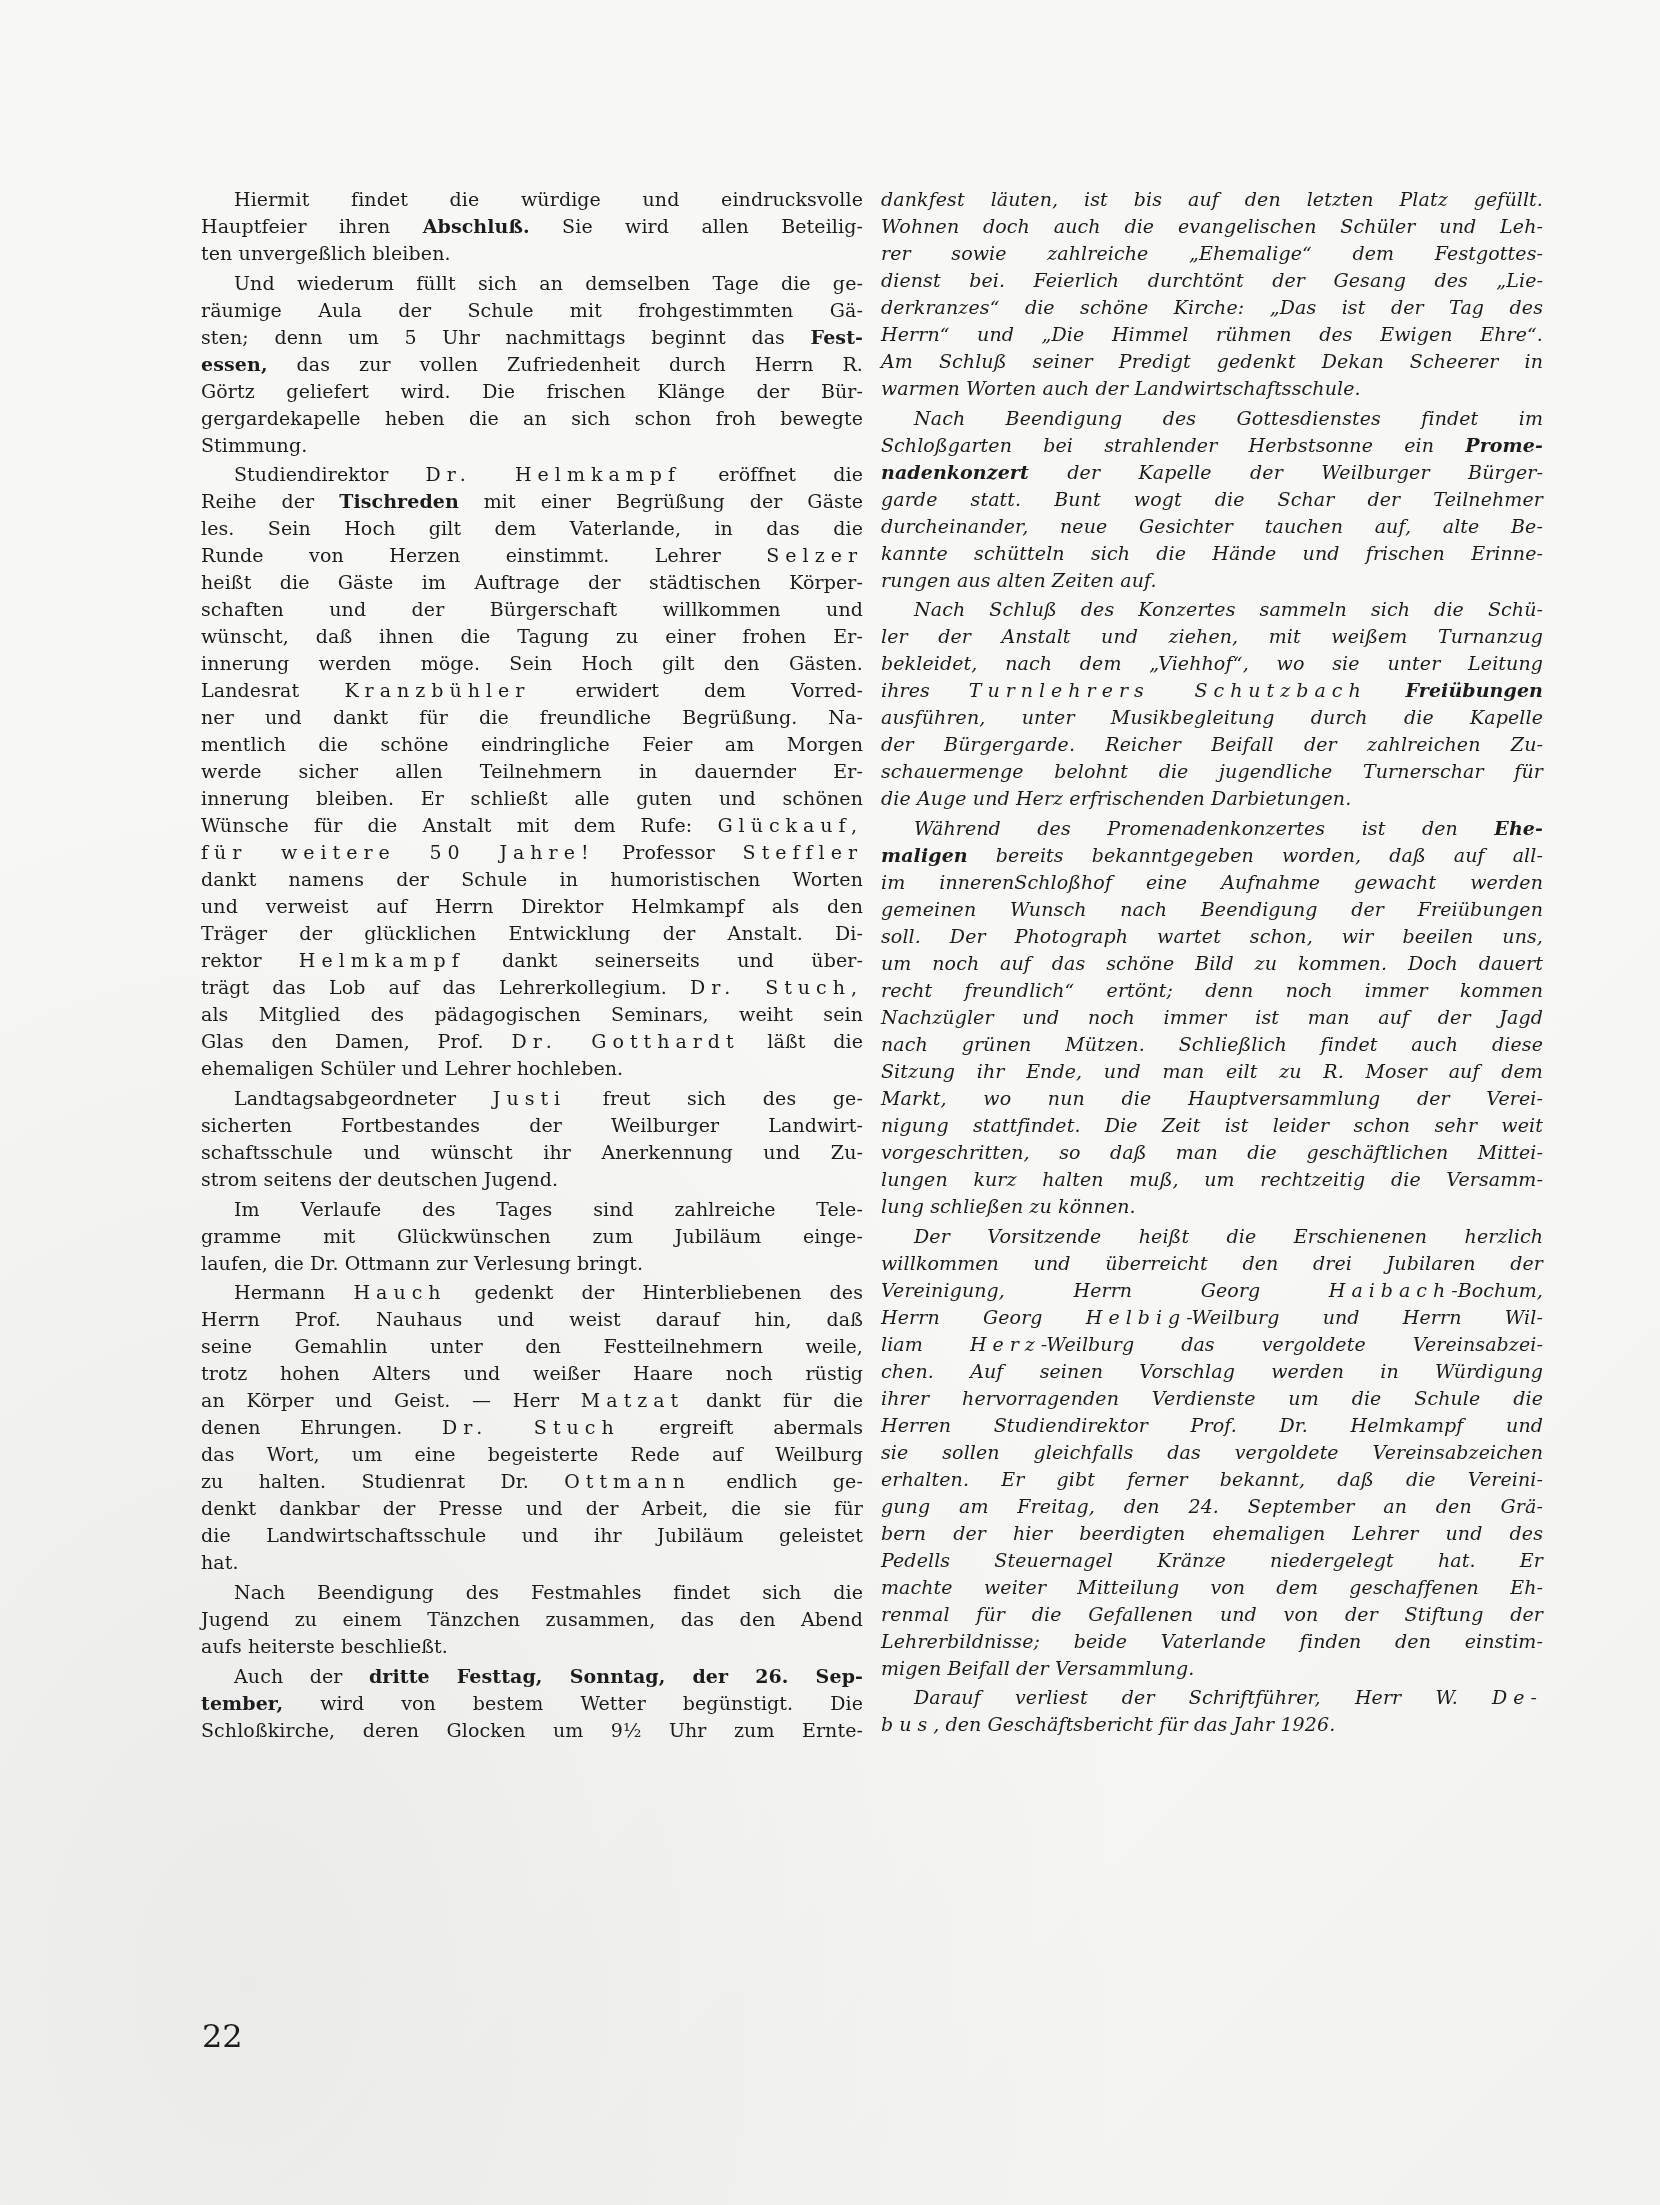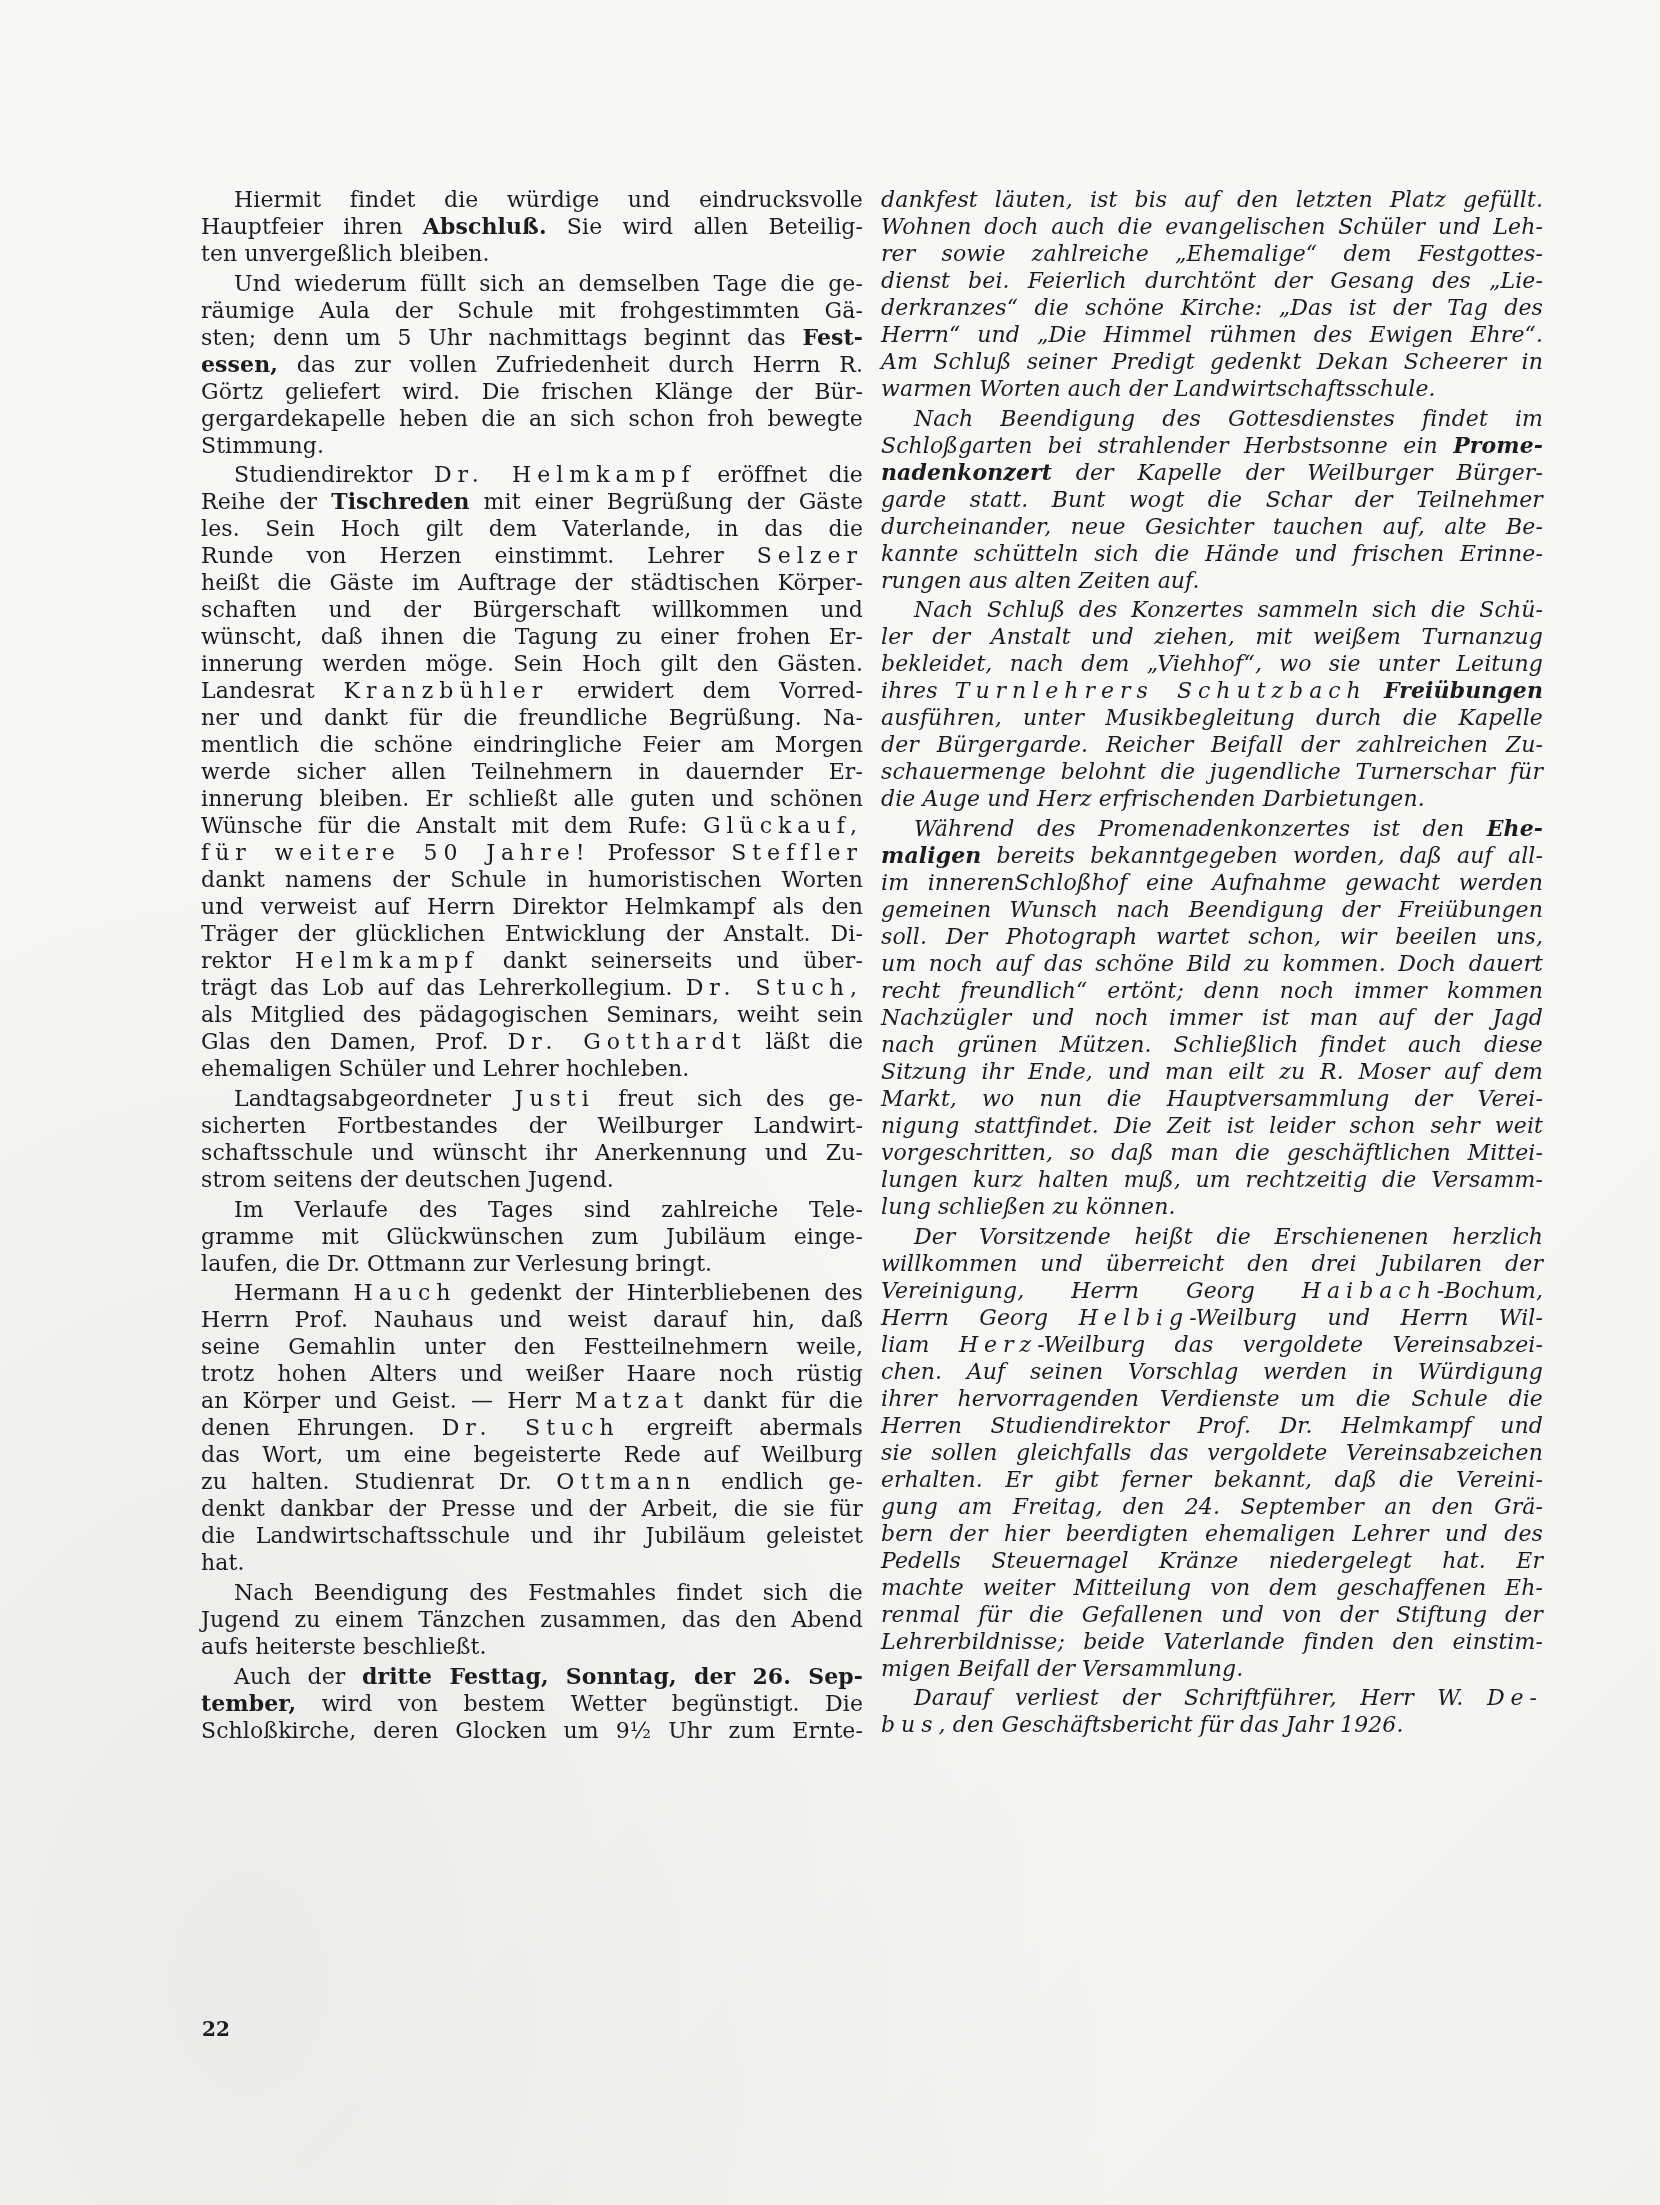--- a/index.html
+++ b/index.html
@@ -15,42 +15,42 @@
     position: absolute; inset: 0;
     background:
       radial-gradient(ellipse at 15% 90%, rgba(0,0,0,0.05), rgba(0,0,0,0) 45%),
       linear-gradient(135deg, rgba(0,0,0,0) 60%, rgba(0,0,0,0.025) 100%);
     pointer-events: none;
   }
   .column {
     position: absolute;
     top: 186px;
     width: 662px;
-    font-size: 22px;
+    font-size: 19px;
     line-height: 27px;
   }
   .col-left { left: 201px; }
   .col-right { left: 881px; font-style: italic; }
   .line {
     display: block;
     white-space: nowrap;
     text-align: justify;
     text-align-last: justify;
     height: 27px;
     letter-spacing: 0.1px;
   }
   .line.last { text-align-last: left; }
   .line.indent { padding-left: 33px; }
   .para-gap { display:block; height: 2.7px; }
   .b { font-weight: bold; }
   .sp { letter-spacing: 6px; }
   .page-number {
     position: absolute;
     left: 202px; top: 2017px;
-    font-size: 20px; font-weight: bold;
+    font-size: 32px; font-weight: normal;
     font-family: "DejaVu Serif", serif;
   }
 </style>
 </head>
 <body>
 
 <div class="page-shade"></div>
 
 <div class="column col-left" id="col-left">
     <span class="line indent"><span>Hiermit findet die würdige und eindrucksvolle</span></span>

